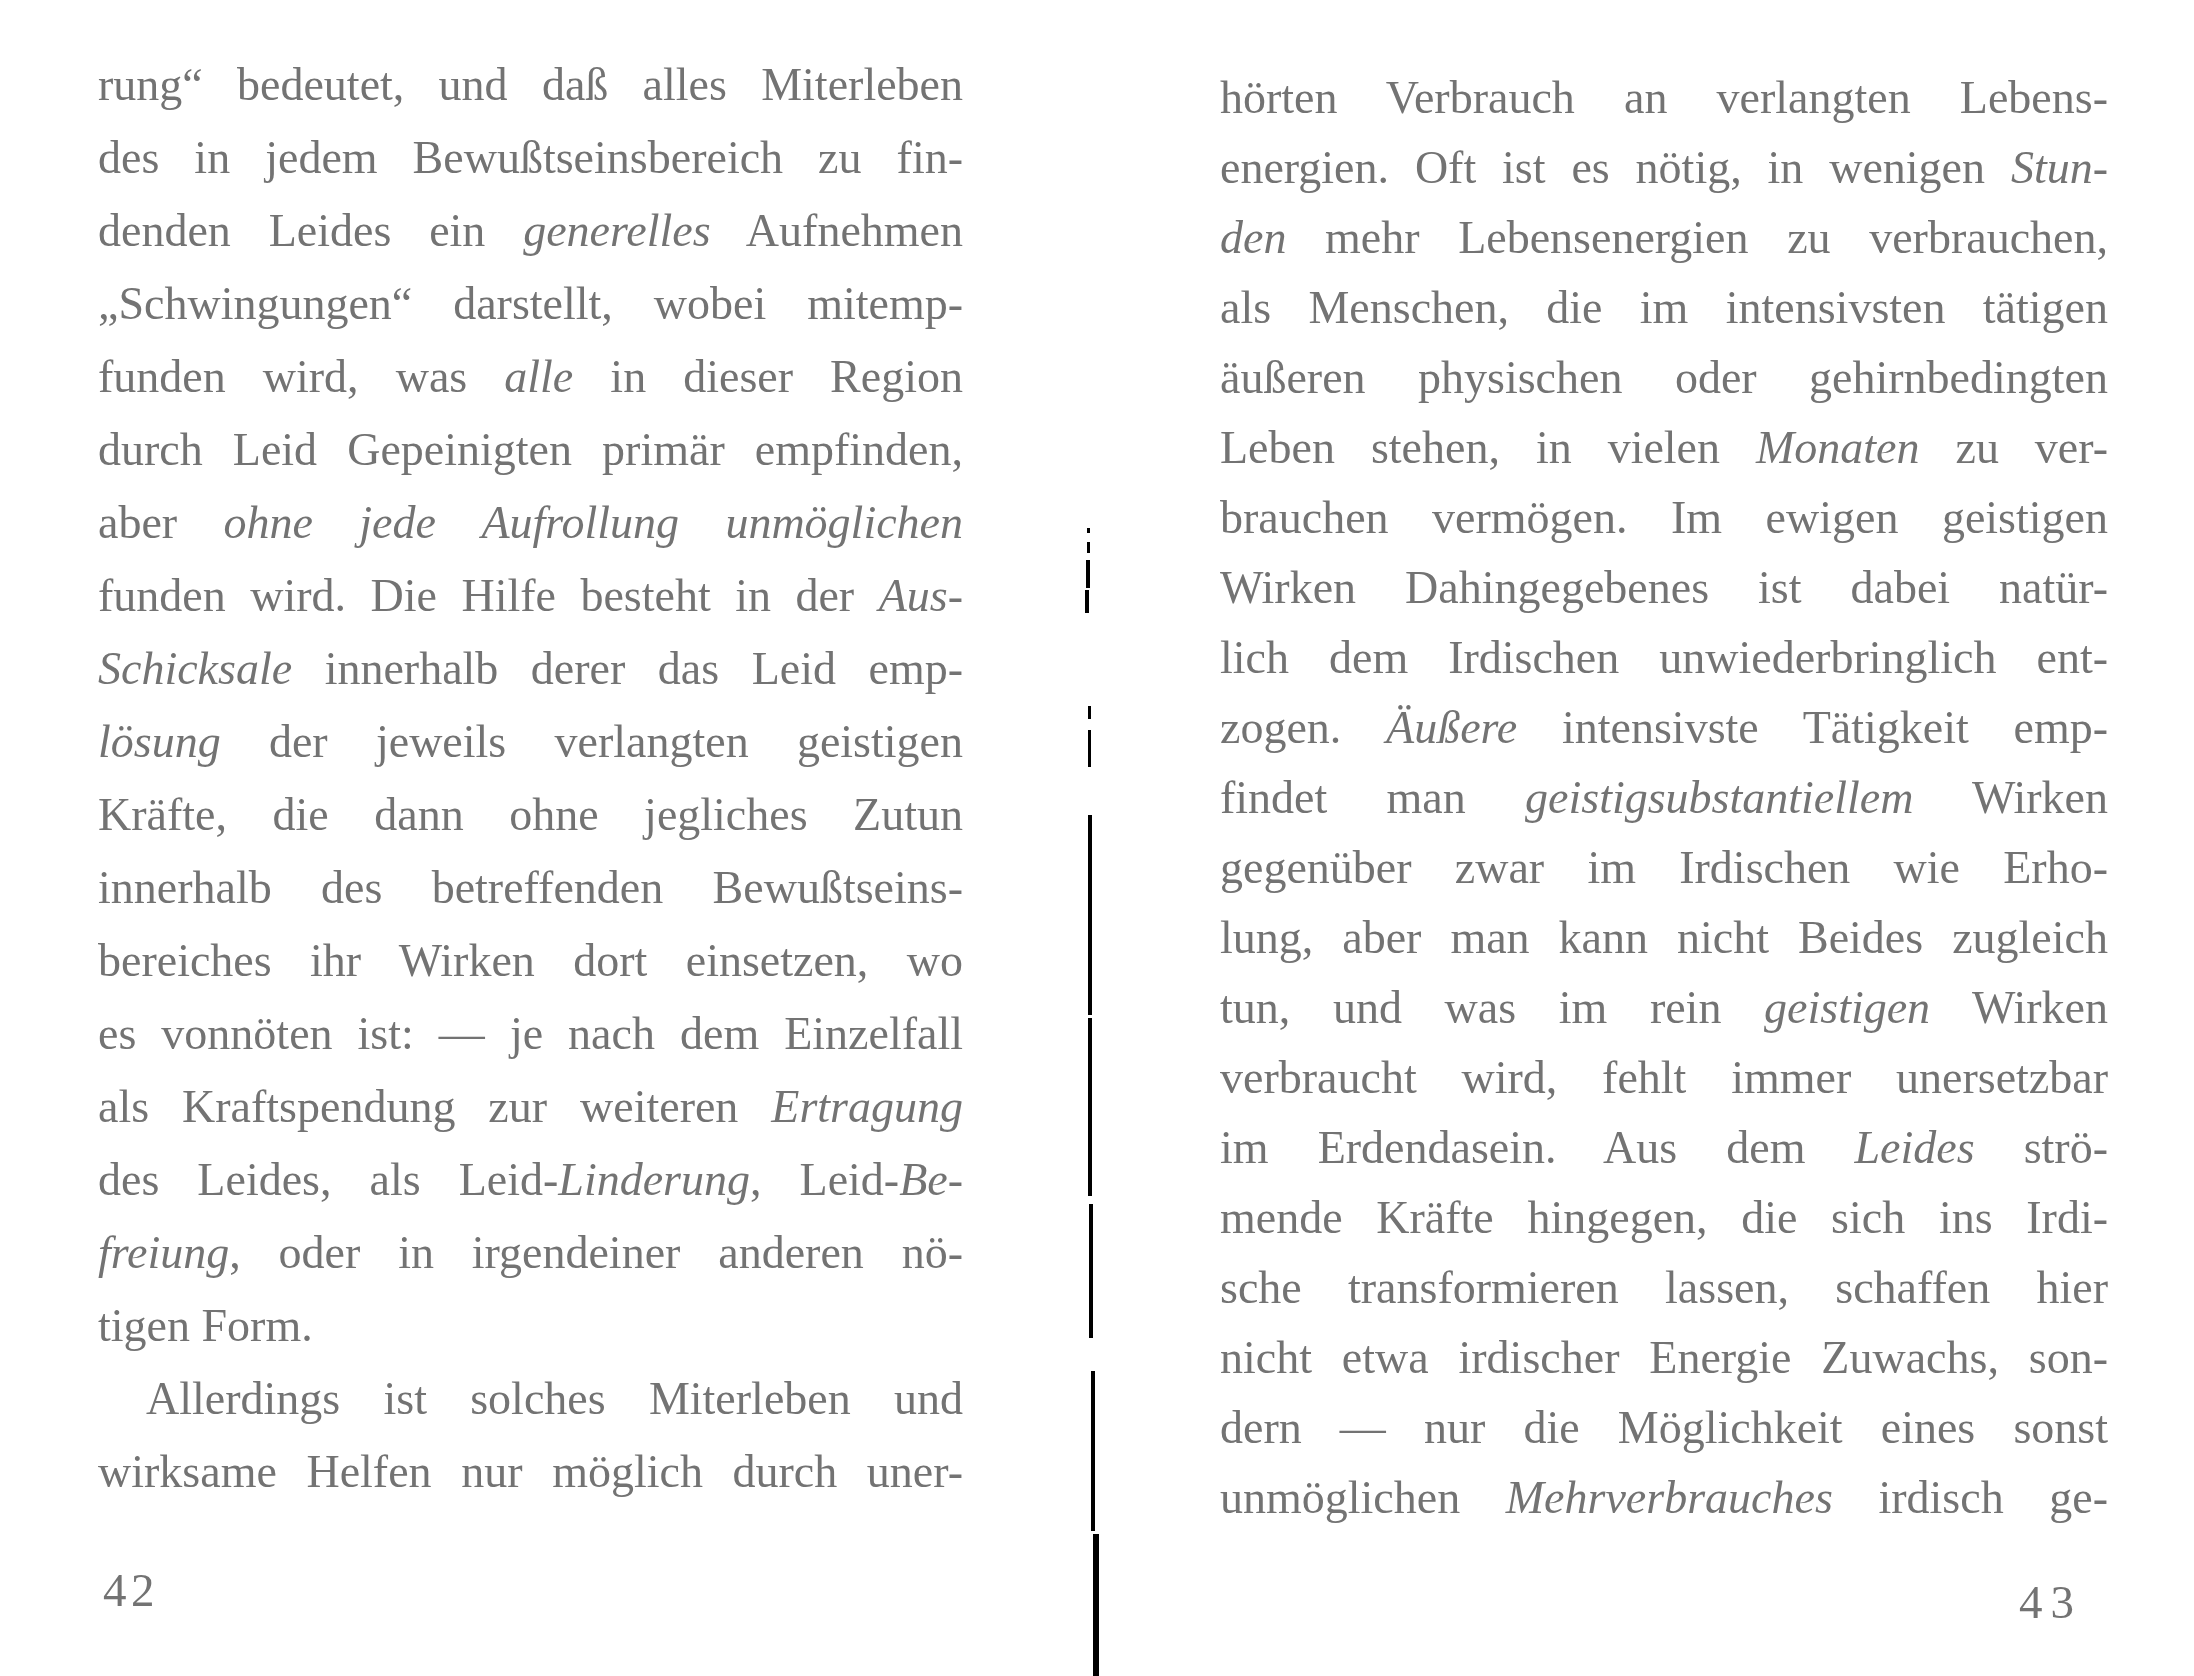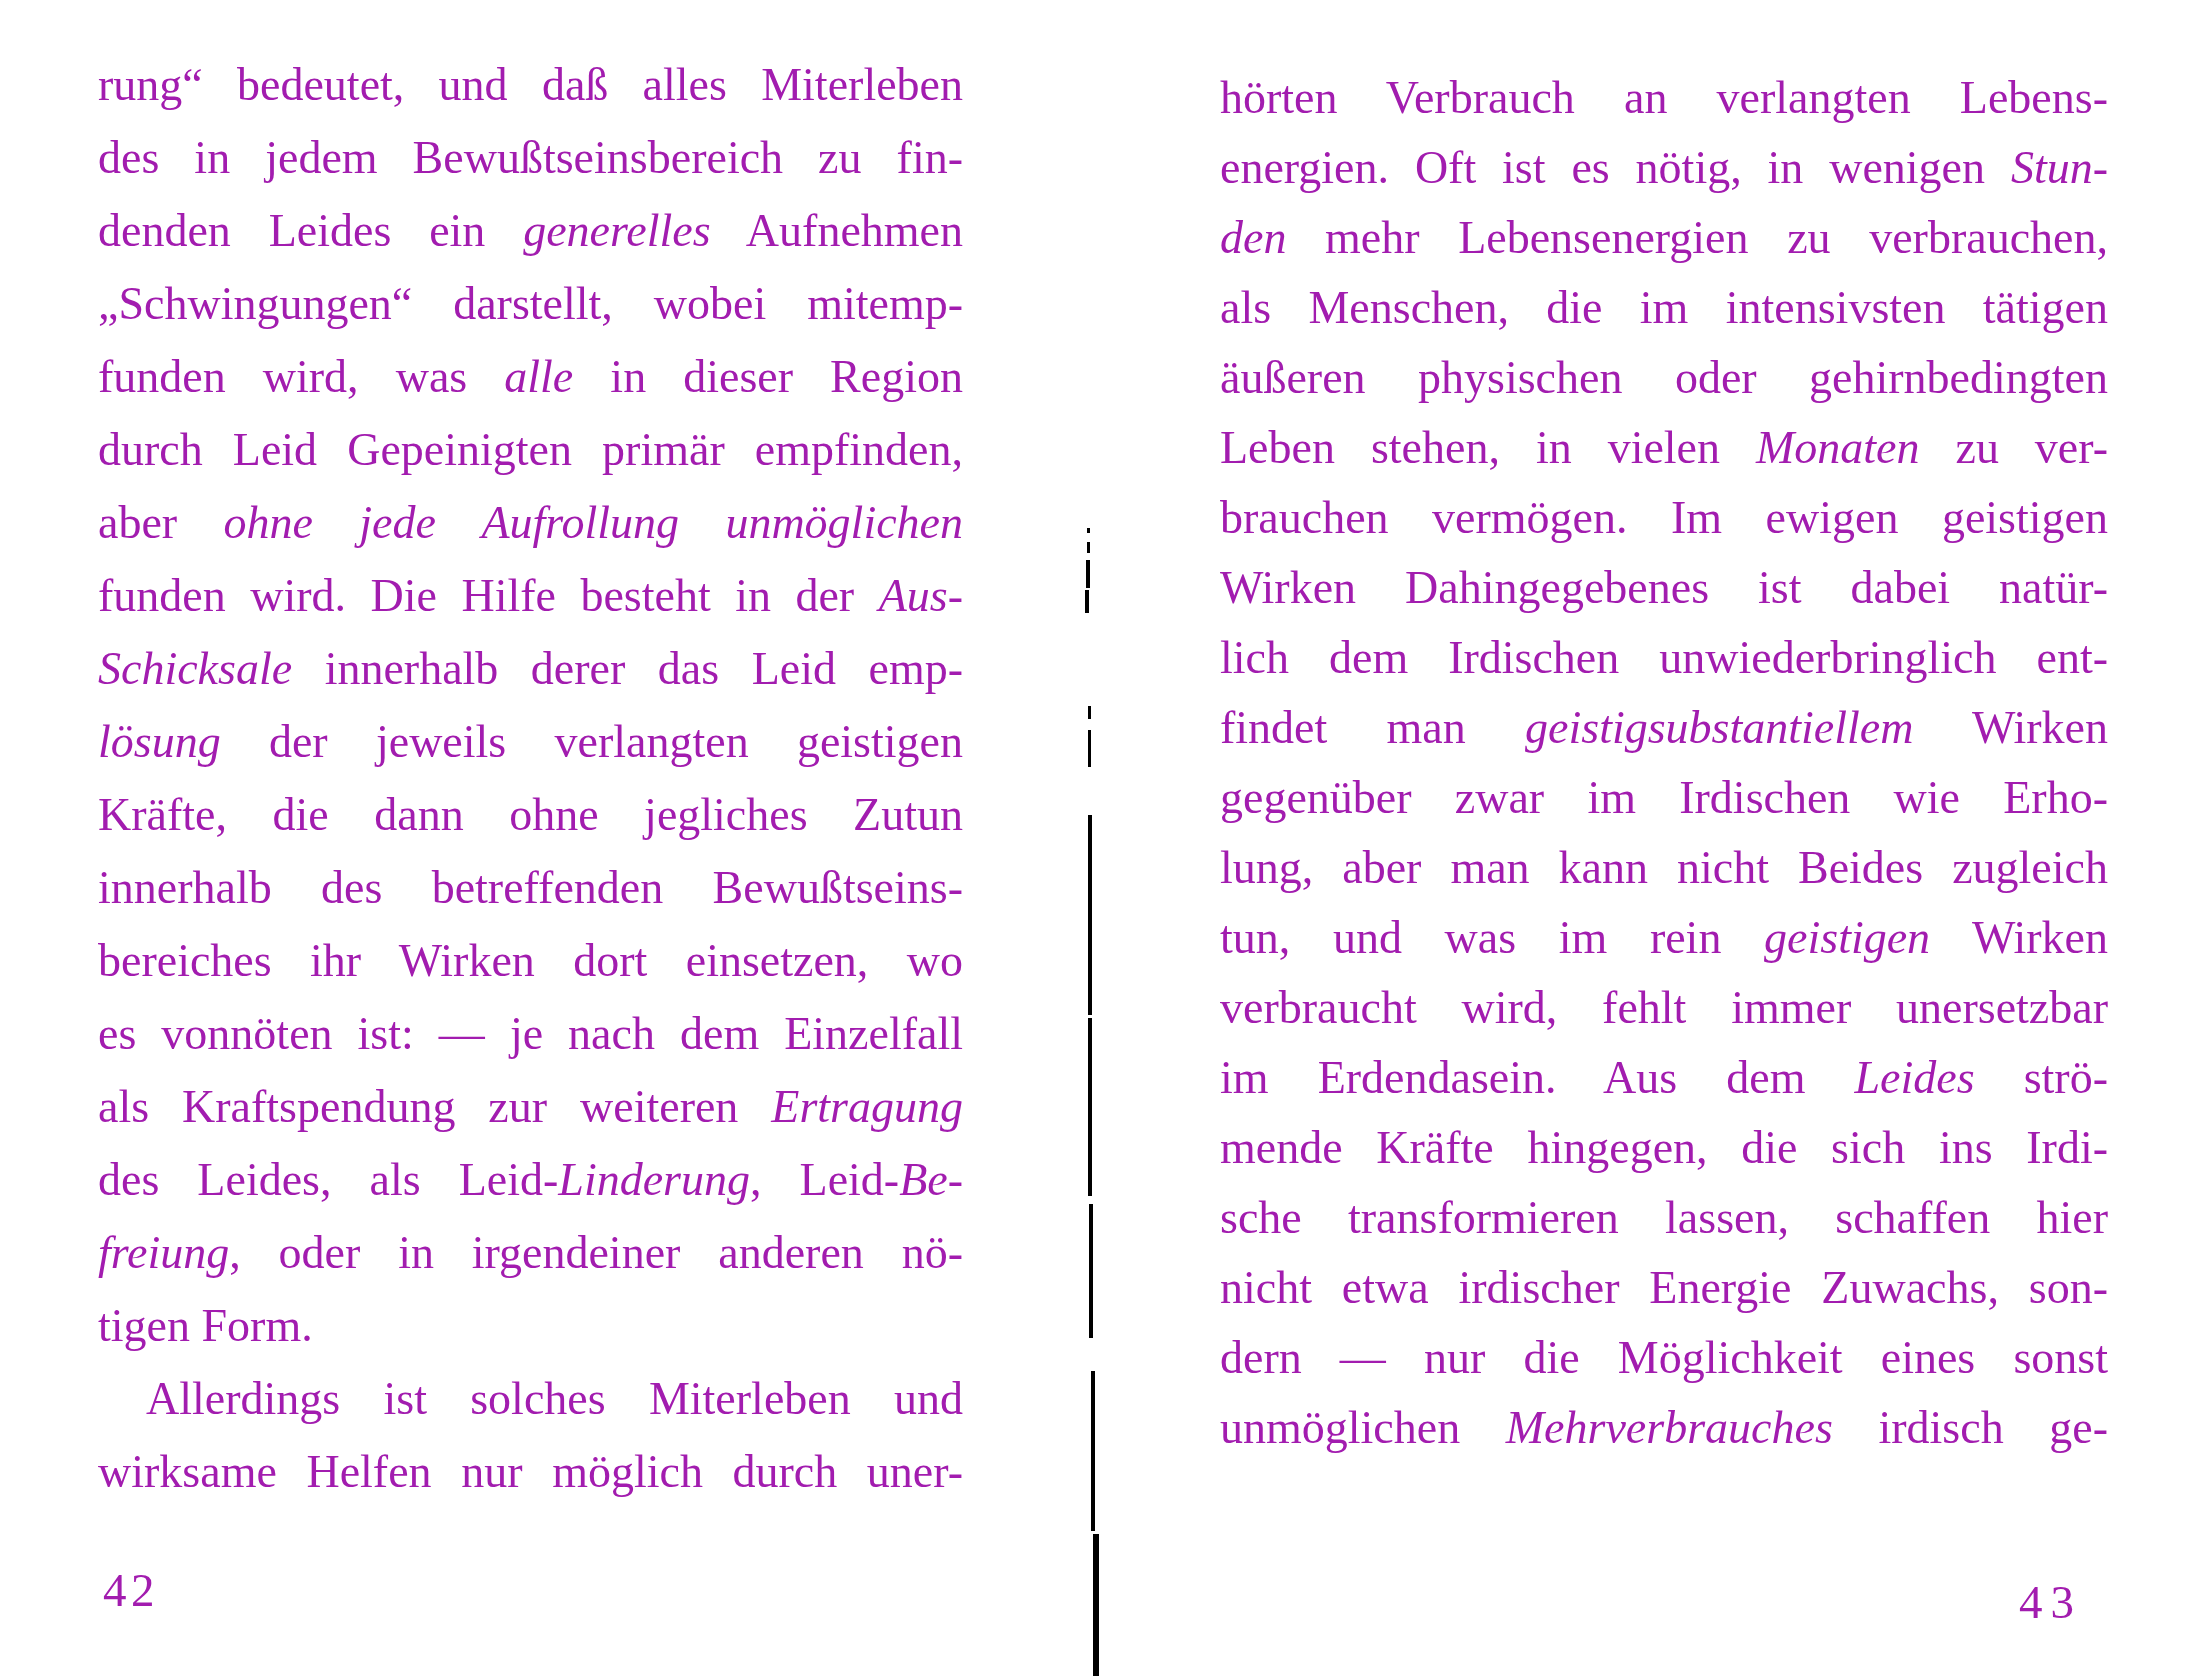--- a/index.html
+++ b/index.html
@@ -7,21 +7,21 @@
     padding: 0;
     background: #ffffff;
   }
   .spread {
     position: relative;
     width: 2195px;
     height: 1677px;
     background: #ffffff;
     overflow: hidden;
     font-family: "Liberation Serif", "DejaVu Serif", serif;
-    color: #a21caf;
+    color: #737373;
   }
   .page {
     position: absolute;
     top: 0;
   }
   .page-left  { left: 98px;  width: 865px; }
   .page-right { left: 1220px; width: 888px; }
   .lines-left  { position: absolute; top: 48px; left: 0; width: 865px; }
   .lines-right { position: absolute; top: 63px; left: 0; width: 888px; }
   .line {
@@ -85,20 +85,21 @@
     <div class="lines lines-right">
         <div class="line"><span>hörten Verbrauch an verlangten Lebens-</span></div>
         <div class="line"><span>energien. Oft ist es nötig, in wenigen </span><em>Stun-</em></div>
         <div class="line"><em>den</em><span> mehr Lebensenergien zu verbrauchen,</span></div>
         <div class="line"><span>als Menschen, die im intensivsten tätigen</span></div>
         <div class="line"><span>äußeren physischen oder gehirnbedingten</span></div>
         <div class="line"><span>Leben stehen, in vielen </span><em>Monaten</em><span> zu ver-</span></div>
         <div class="line"><span>brauchen vermögen. Im ewigen geistigen</span></div>
         <div class="line"><span>Wirken Dahingegebenes ist dabei natür-</span></div>
         <div class="line"><span>lich dem Irdischen unwiederbringlich ent-</span></div>
+        <div class="line"><span>zogen. </span><em>Äußere</em><span> intensivste Tätigkeit emp-</span></div>
         <div class="line"><span>findet man </span><em>geistigsubstantiellem</em><span> Wirken</span></div>
         <div class="line"><span>gegenüber zwar im Irdischen wie Erho-</span></div>
         <div class="line"><span>lung, aber man kann nicht Beides zugleich</span></div>
         <div class="line"><span>tun, und was im rein </span><em>geistigen</em><span> Wirken</span></div>
         <div class="line"><span>verbraucht wird, fehlt immer unersetzbar</span></div>
         <div class="line"><span>im Erdendasein. Aus dem </span><em>Leides</em><span> strö-</span></div>
         <div class="line"><span>mende Kräfte hingegen, die sich ins Irdi-</span></div>
         <div class="line"><span>sche transformieren lassen, schaffen hier</span></div>
         <div class="line"><span>nicht etwa irdischer Energie Zuwachs, son-</span></div>
         <div class="line"><span>dern — nur die Möglichkeit eines sonst</span></div>

